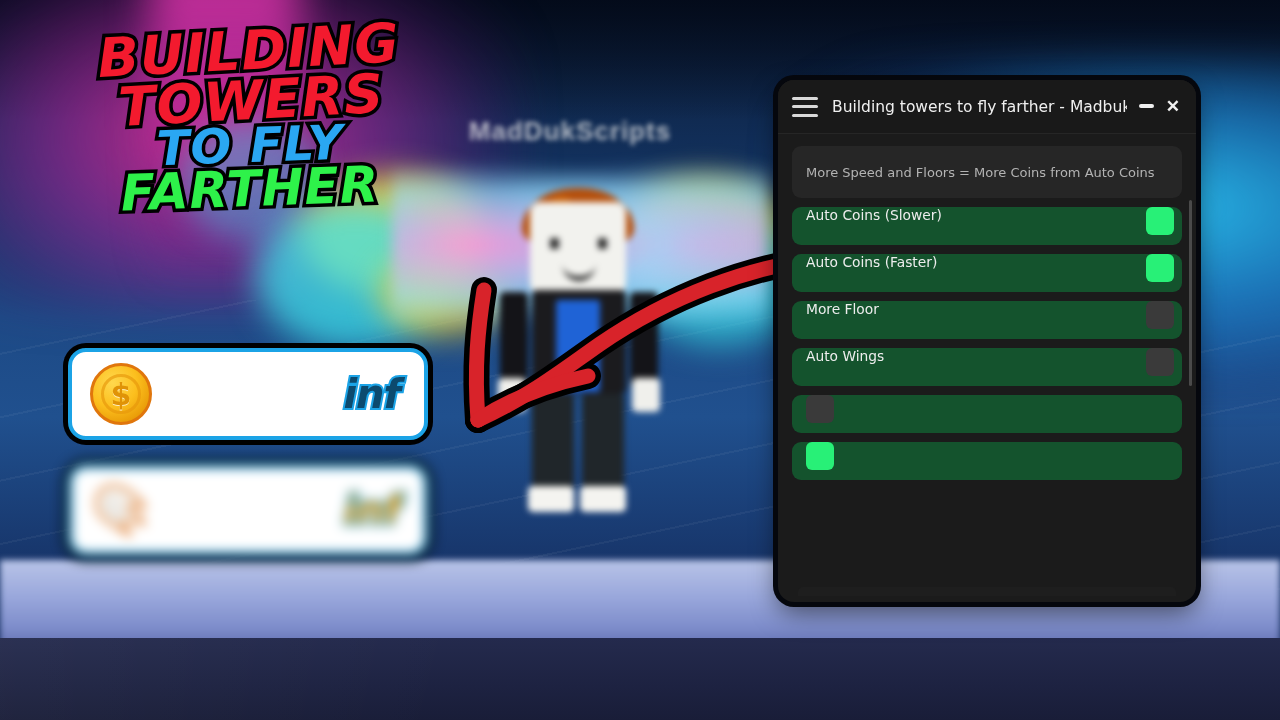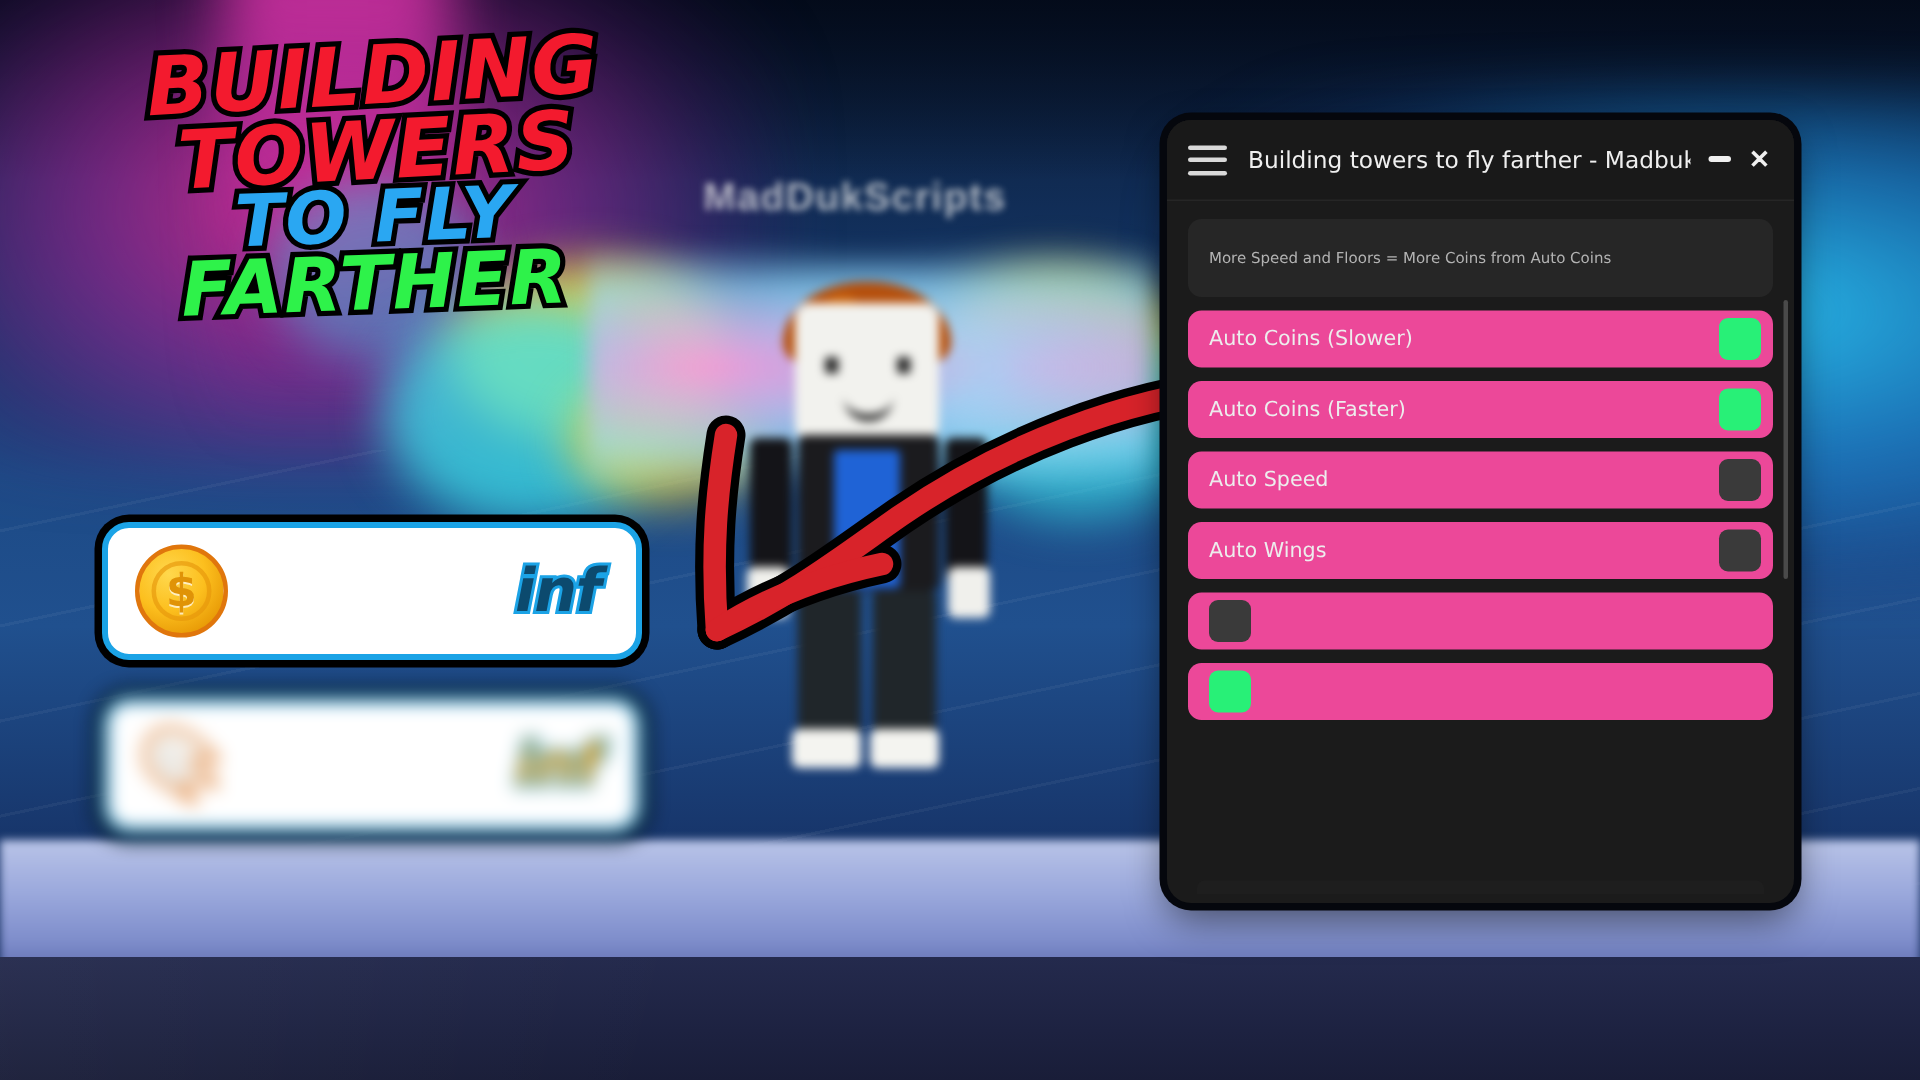--- a/index.html
+++ b/index.html
@@ -428,31 +428,30 @@
     overflow: hidden;
   }
   .info-banner {
     background: #262626;
     border-radius: 9px;
     height: 52px;
     display: flex;
     align-items: center;
     padding: 0 14px;
     color: #b3b3b3;
-    font-size: 10px;
+    font-size: 13px;
     font-family: "DejaVu Sans", sans-serif;
     box-sizing: border-box;
     margin-bottom: 9px;
   }
   .toggle-row {
-    background: #ec4899;
+    background: #14532d;
     border-radius: 9px;
     height: 38px;
     display: flex;
-    align-items: center;
     padding: 0 8px 0 14px;
     margin-bottom: 9px;
     box-sizing: border-box;
     cursor: pointer;
   }
   .toggle-label {
     flex: 1;
     color: #ededed;
     font-size: 13.8px;
     font-family: "DejaVu Sans", sans-serif;
@@ -595,21 +594,21 @@
         <div class="toggle-label">Auto Coins (Slower)</div>
         <div class="toggle-box on"></div>
       </div>
 
       <div class="toggle-row">
         <div class="toggle-label">Auto Coins (Faster)</div>
         <div class="toggle-box on"></div>
       </div>
 
       <div class="toggle-row">
-        <div class="toggle-label">Auto Speed</div>
+        <div class="toggle-label">More Floor</div>
         <div class="toggle-box"></div>
       </div>
 
       <div class="toggle-row">
         <div class="toggle-label">Auto Wings</div>
         <div class="toggle-box"></div>
       </div>
 
       <div class="toggle-row">
         <div class="toggle-box"></div>

